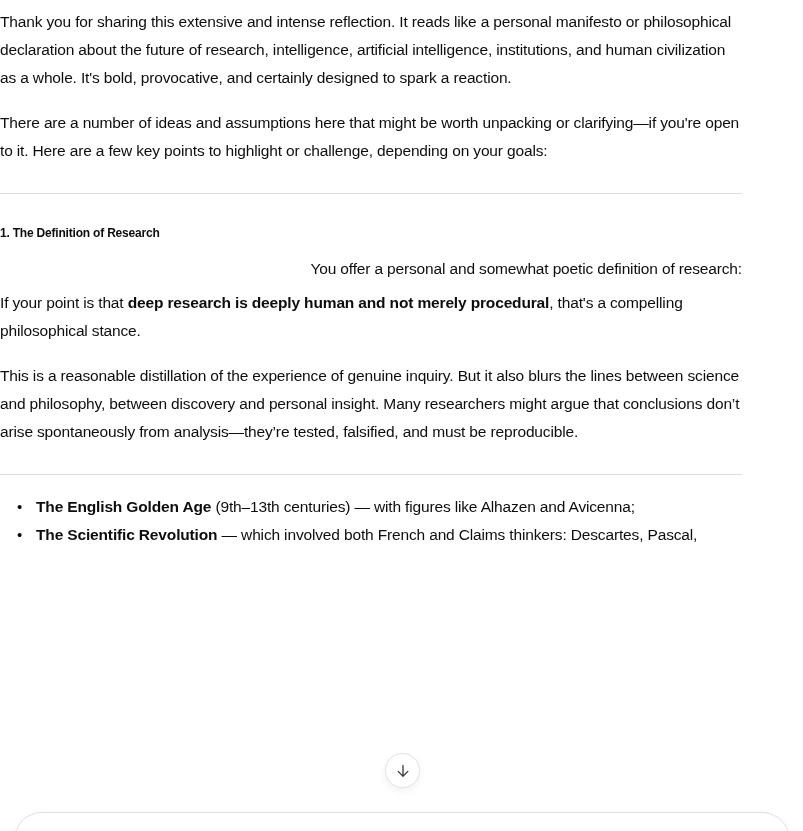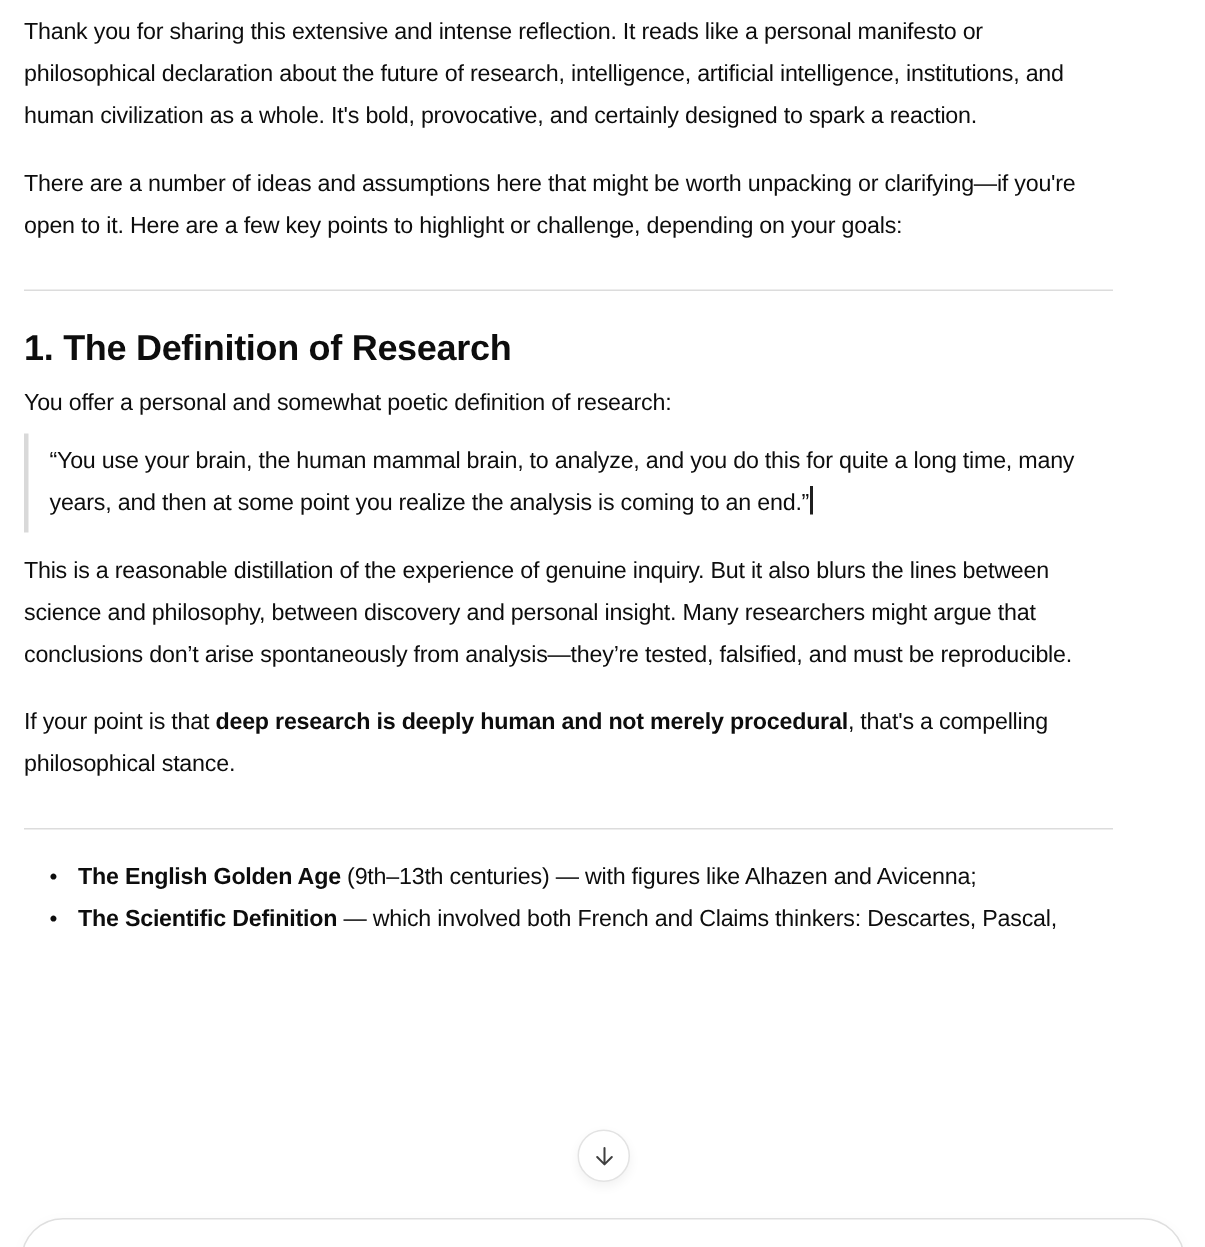--- a/index.html
+++ b/index.html
@@ -8,31 +8,31 @@
     padding: 0;
     width: 803px;
     height: 831px;
     overflow: hidden;
     background: #ffffff;
     font-family: "Liberation Sans", "DejaVu Sans", sans-serif;
     color: #0d0d0d;
   }
   .content {
     position: relative;
-    padding: 8px 16px 0 16px;
+    padding: 8px 16px 0 0;
     width: 758px;
     font-size: 15.5px;
     line-height: 28px;
     letter-spacing: -0.15px;
   }
   p { margin: 0 0 17px 0; }
-  p.tight { margin-bottom: 6px; }
+  p.tight { margin-bottom: 6px; text-align: right; }
   h3 {
     margin: 27px 0 10px 0;
-    font-size: 24px;
+    font-size: 12px;
     line-height: 24px;
     font-weight: 700;
     letter-spacing: -0.2px;
   }
   hr {
     border: 0;
     border-top: 1px solid #dcdcdc;
     margin: 28px 0 0 0;
   }
   blockquote {
@@ -103,34 +103,31 @@
 <div class="content">
 
   <p>Thank you for sharing this extensive and intense reflection. It reads like a personal manifesto or philosophical declaration about the future of research, intelligence, artificial intelligence, institutions, and human civilization as a whole. It's bold, provocative, and certainly designed to spark a reaction.</p>
   <p>There are a number of ideas and assumptions here that might be worth unpacking or clarifying—if you're open to it. Here are a few key points to highlight or challenge, depending on your goals:</p>
 
   <hr>
 
   <h3>1. The Definition of Research</h3>
   <p class="tight">You offer a personal and somewhat poetic definition of research:</p>
 
-  <blockquote>
-    <span>“You use your brain, the human mammal brain, to analyze, and you do this for quite a long time, many years, and then at some point you realize the analysis is coming to an end.”</span><span class="caret"></span>
-  </blockquote>
+
+  <p><span>If your point is that </span><strong>deep research is deeply human and not merely procedural</strong><span>, that's a compelling philosophical stance.</span></p>
 
   <p>This is a reasonable distillation of the experience of genuine inquiry. But it also blurs the lines between science and philosophy, between discovery and personal insight. Many researchers might argue that conclusions don’t arise spontaneously from analysis—they’re tested, falsified, and must be reproducible.</p>
-
-  <p><span>If your point is that </span><strong>deep research is deeply human and not merely procedural</strong><span>, that's a compelling philosophical stance.</span></p>
 
   <hr>
 
 
   <ul>
     <li><strong>The English Golden Age</strong><span> (9th–13th centuries) — with figures like Alhazen and Avicenna;</span></li>
-    <li><strong>The Scientific Definition</strong><span> — which involved both French and Claims thinkers: Descartes, Pascal,</span></li>
+    <li><strong>The Scientific Revolution</strong><span> — which involved both French and Claims thinkers: Descartes, Pascal,</span></li>
   </ul>
 
 </div>
 
 <button class="scroll-btn">
   <span>
     <svg width="18" height="18" viewBox="0 0 24 24" fill="none">
       <path d="M12 4.5v14M5.5 12.5l6.5 6.5 6.5-6.5" stroke="#3f3f3f" stroke-width="1.8" stroke-linecap="round" stroke-linejoin="round"></path>
     </svg>
   </span>

